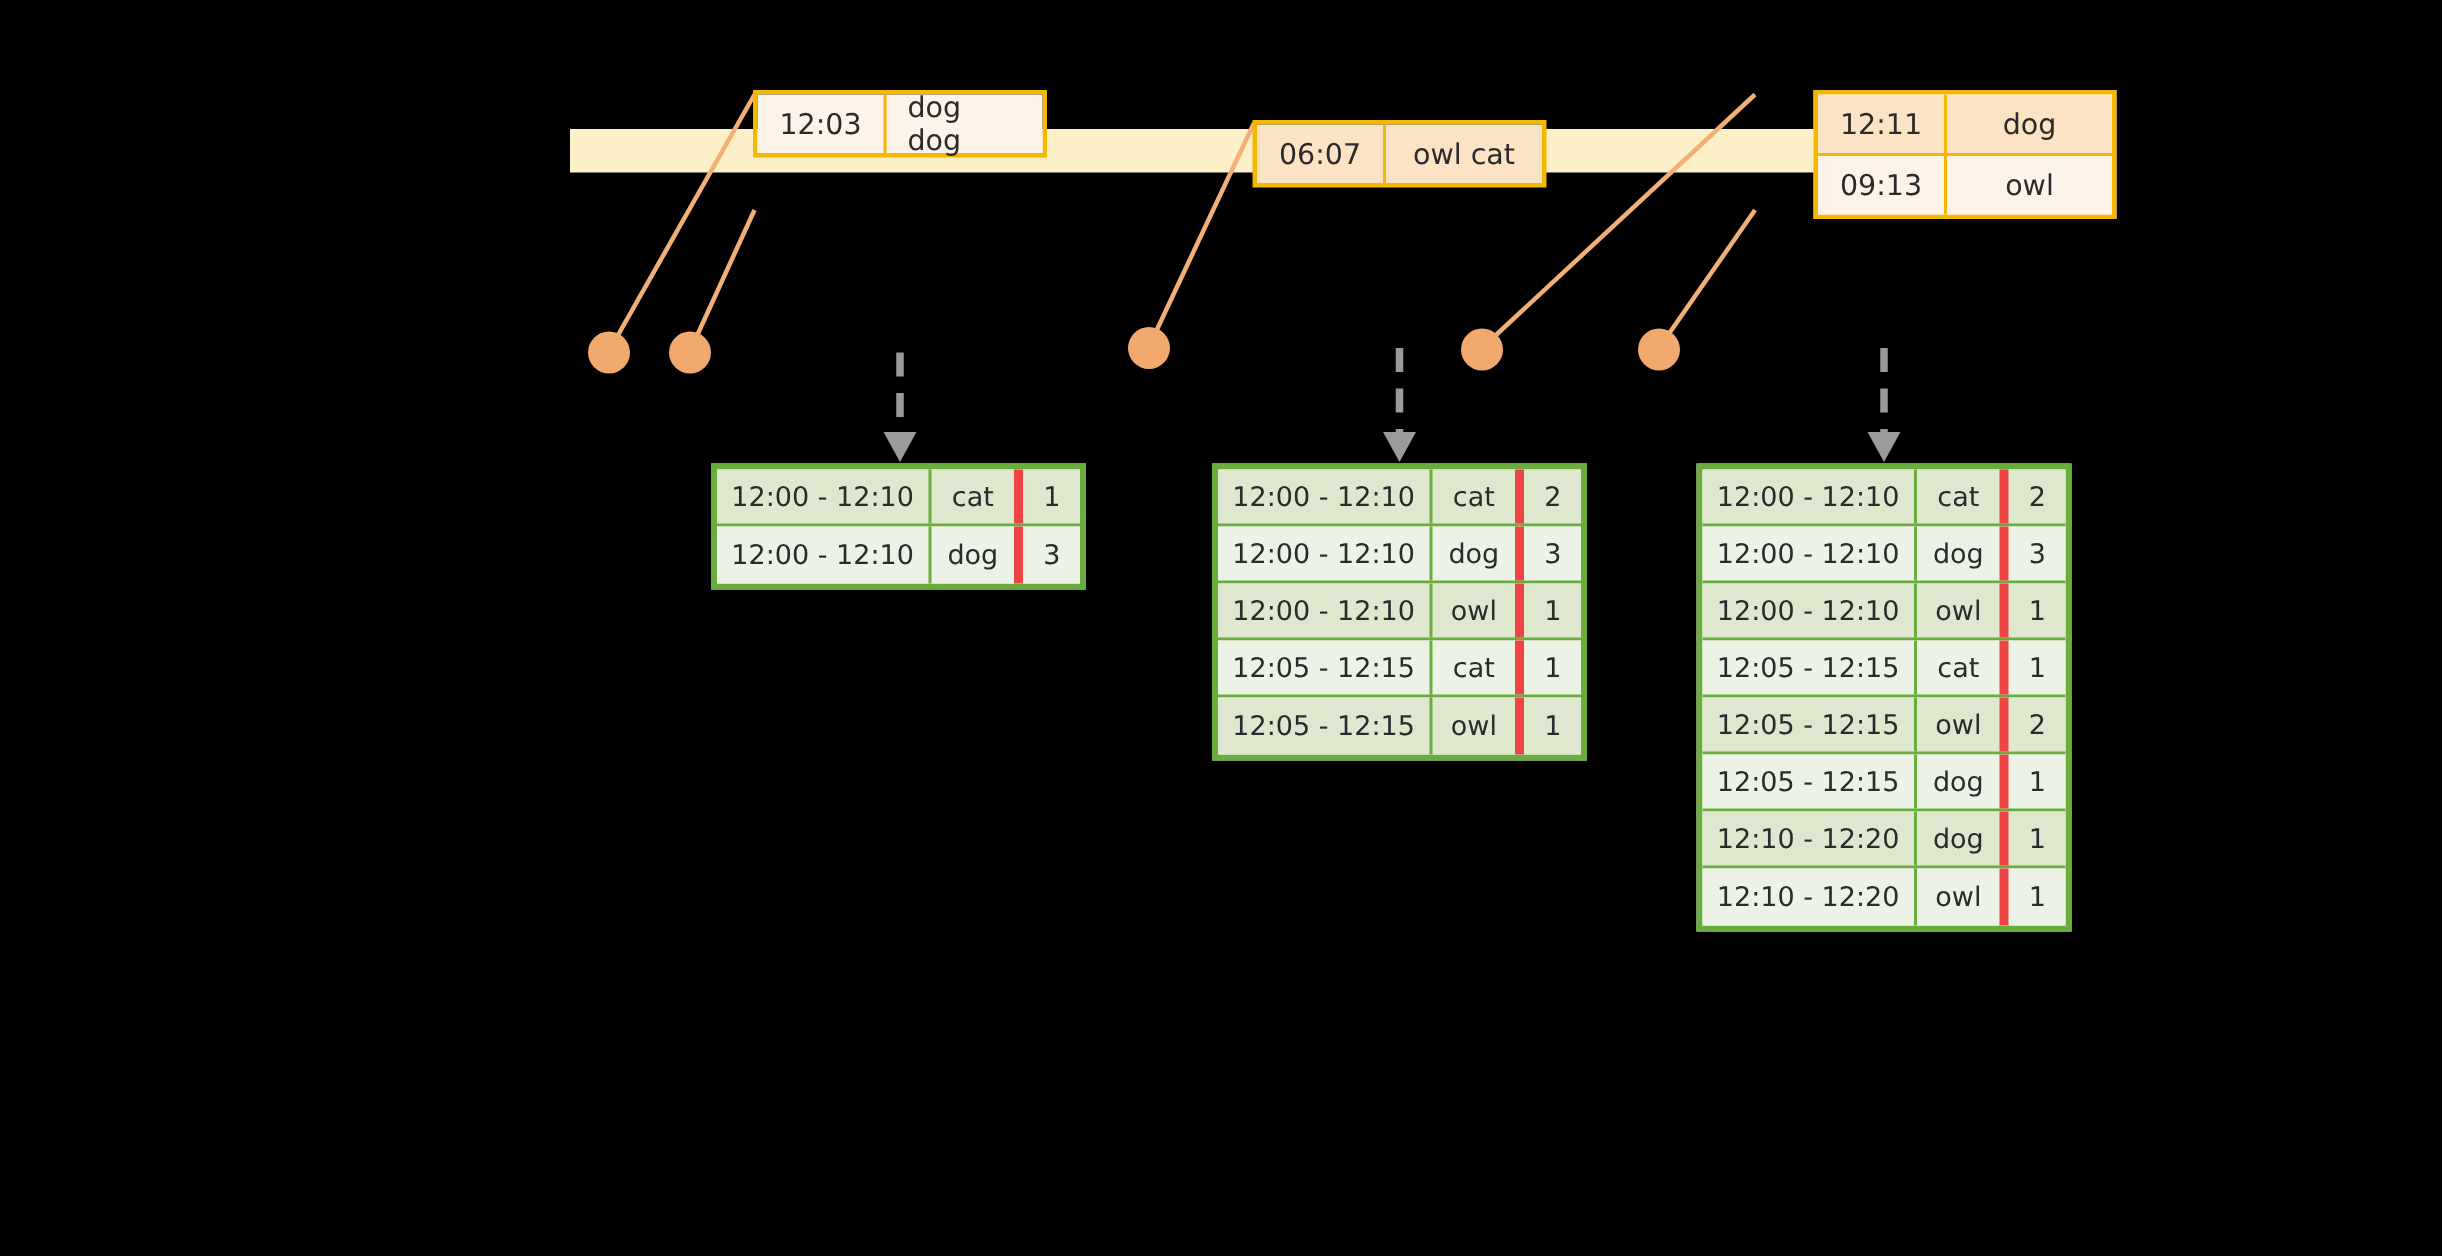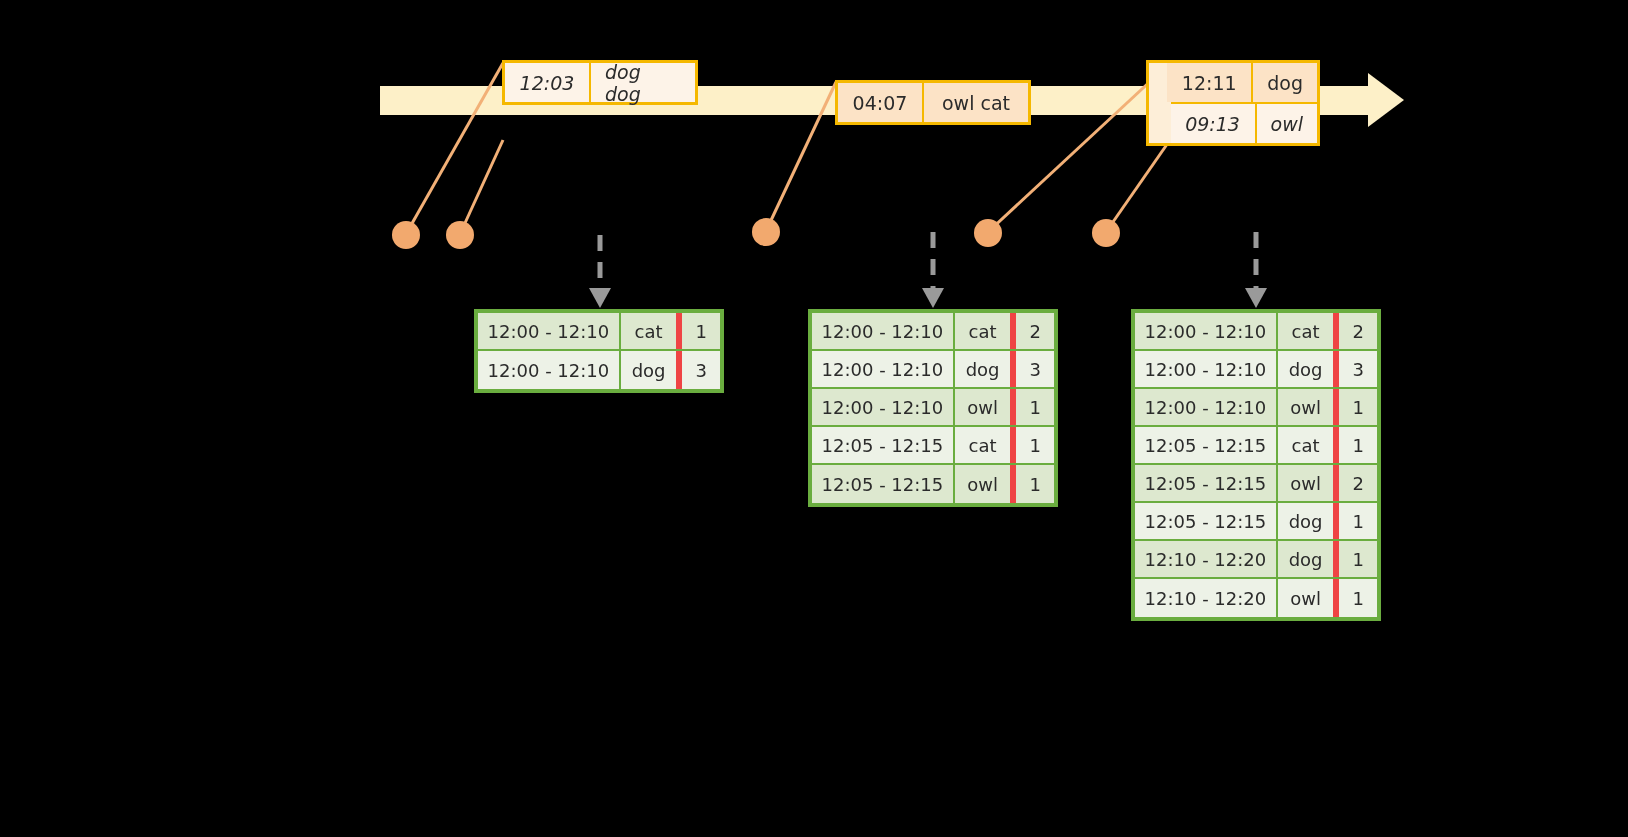--- a/index.html
+++ b/index.html
@@ -49,21 +49,21 @@
   }
   .evt-row {
     display: flex;
     flex-direction: row;
     height: 39px;
   }
   .evt-row + .evt-row {
     border-top: 2px solid #f5b800;
   }
   .evt-row.shade-a { background: #fce3c6; }
-  .evt-row.shade-b { background: #fdf3e8; font-style: italic; }
+  .evt-row.shade-b { background: #fdf3e8; }
   .evt-time {
     width: 86px;
     display: flex;
     align-items: center;
     justify-content: center;
     font-size: 19px;
     color: #2b2b2b;
     border-right: 2px solid #f5b800;
     box-sizing: border-box;
   }
@@ -179,26 +179,26 @@
 
   <div class="evt" id="evt-1" style="left:502px; top:60px; width:196px;">
     <div class="evt-row shade-b">
       <div class="evt-time">12:03</div>
       <div class="evt-val">dog dog</div>
     </div>
   </div>
 
   <div class="evt" id="evt-2" style="left:835px; top:80px; width:196px;">
     <div class="evt-row shade-a">
-      <div class="evt-time">04:07</div>
+      <div class="evt-time">06:07</div>
       <div class="evt-val">owl cat</div>
     </div>
   </div>
 
-  <div class="evt" id="evt-3" style="left:1146px; top:60px; width:174px;align-items:flex-end;">
+  <div class="evt" id="evt-3" style="left:1209px; top:60px; width:202px;">
     <div class="evt-row shade-a">
       <div class="evt-time">12:11</div>
       <div class="evt-val">dog</div>
     </div>
     <div class="evt-row shade-b">
       <div class="evt-time">09:13</div>
       <div class="evt-val">owl</div>
     </div>
   </div>
 

